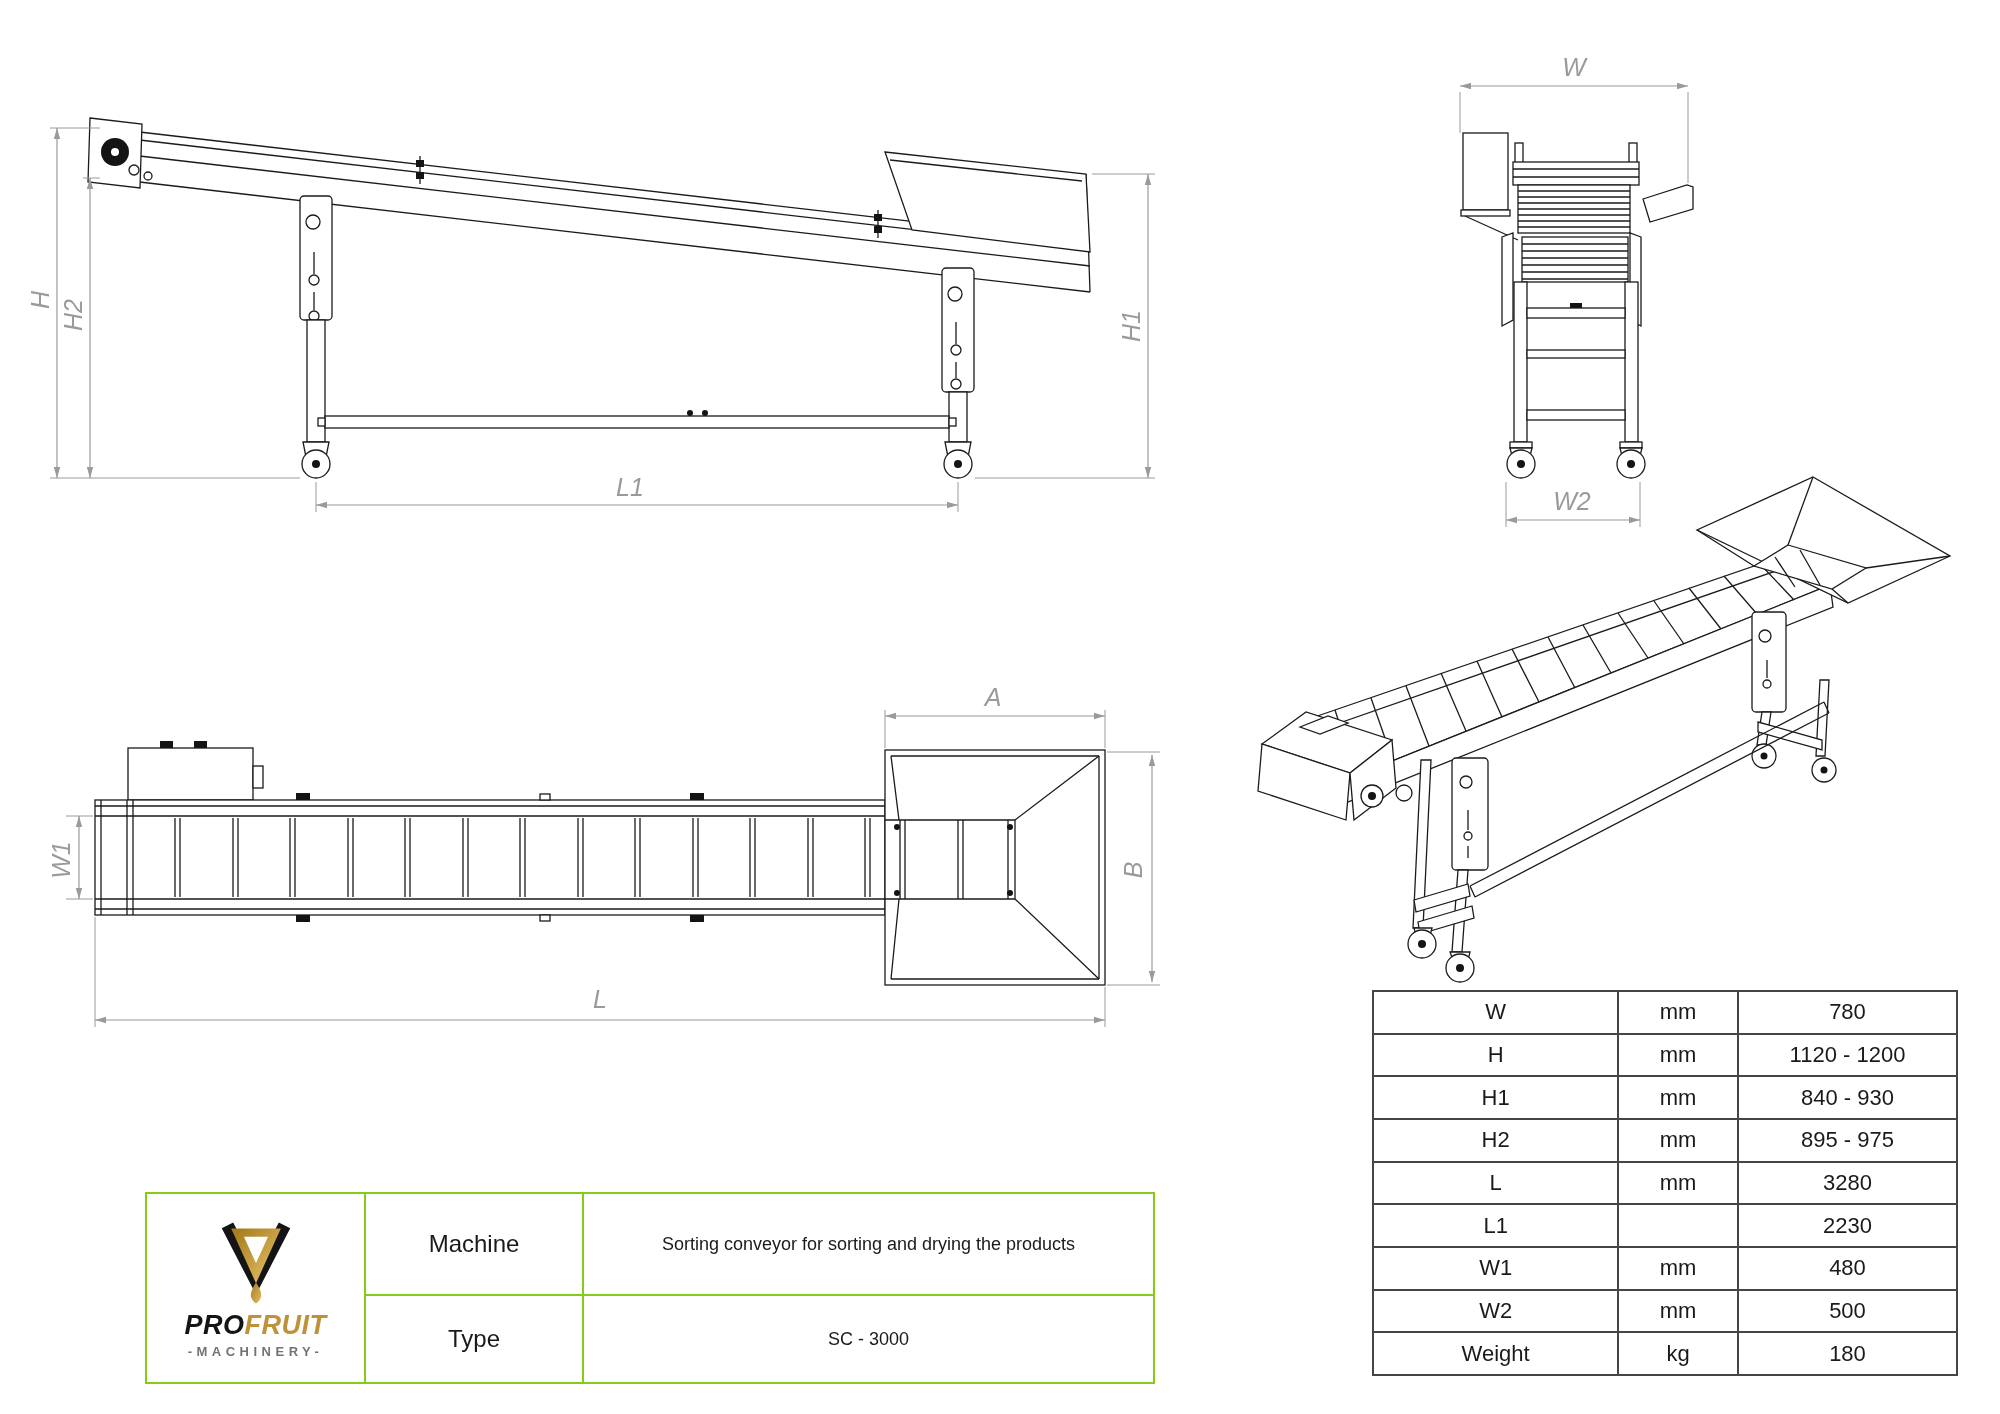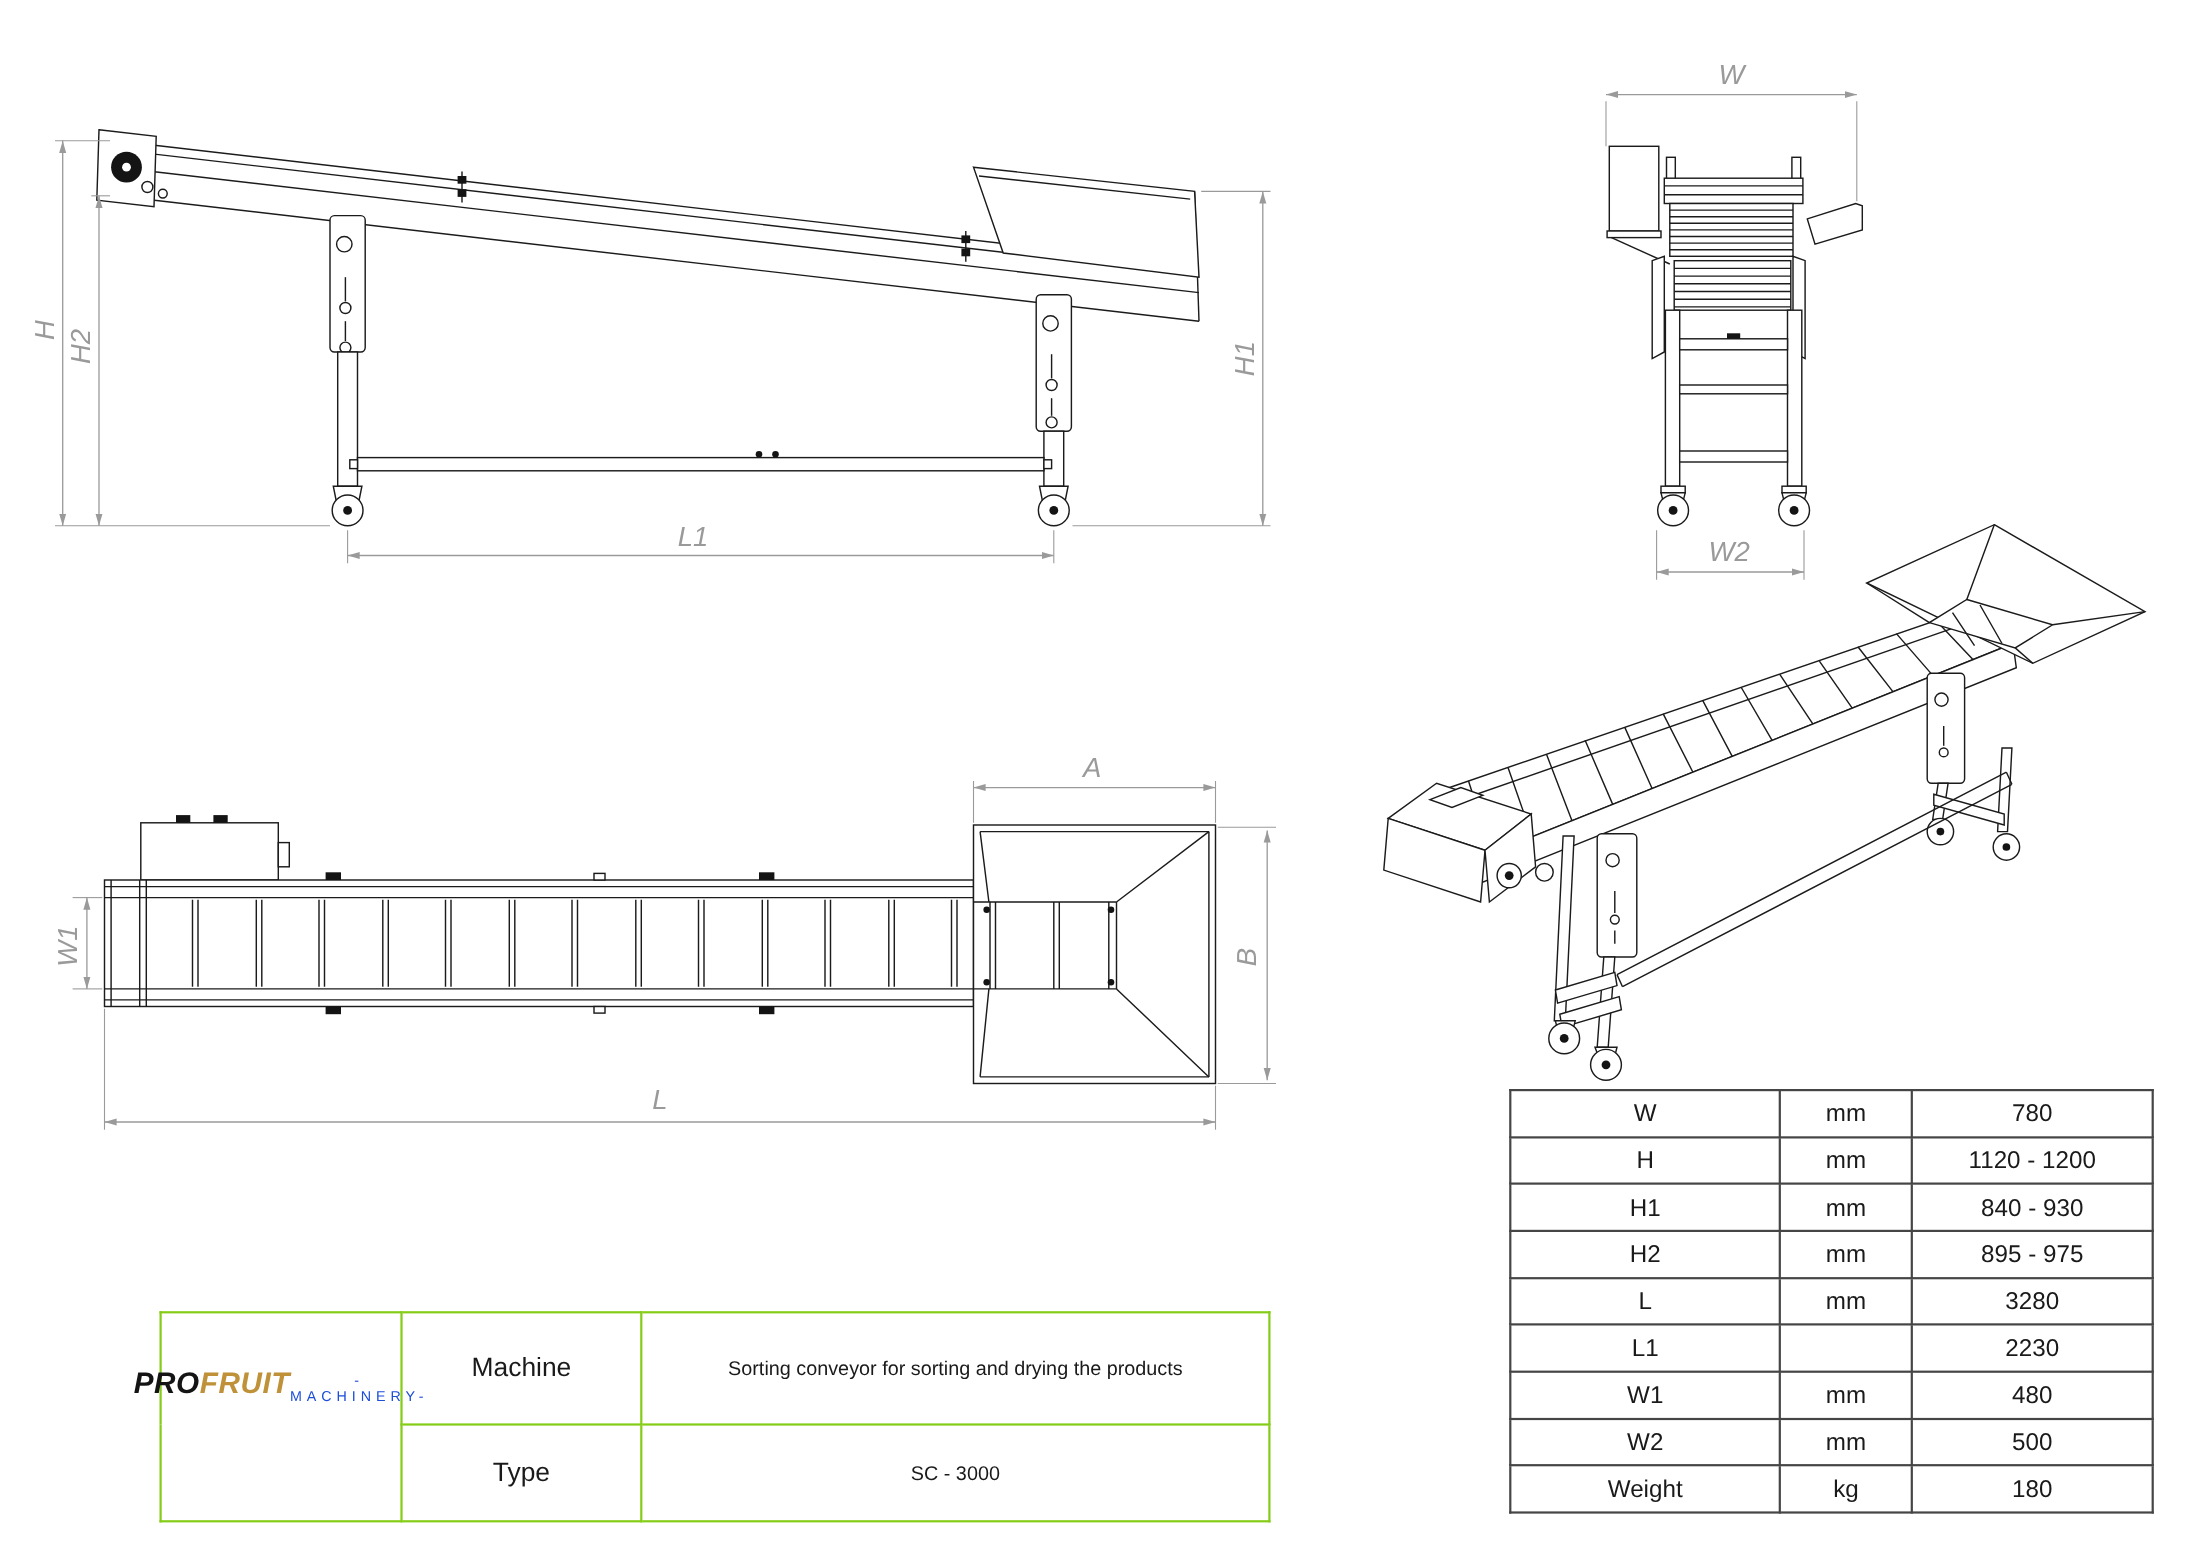--- a/index.html
+++ b/index.html
@@ -22,25 +22,25 @@
            font-size:22px;color:#1a1a1a;height:30px;padding:0;font-weight:400;
            white-space:nowrap;overflow:hidden;}
 
   
   .tblock{position:absolute;left:145px;top:1192px;width:1010px;height:186px;
           border-collapse:collapse;table-layout:fixed;}
   .tblock td{border:2px solid #84cc16;text-align:center;vertical-align:middle;
              font-size:24px;color:#1a1a1a;padding:0;}
   .tblock td.val{font-size:18px;}
   .logo-cell{width:219px;}
-  .logo-wrap{display:flex;flex-direction:row;align-items:flex-start;justify-content:center;}
+  .logo-wrap{display:flex;flex-direction:column;align-items:center;justify-content:center;}
   .brand{font-size:27px;font-style:italic;font-weight:800;letter-spacing:.5px;line-height:1;margin-top:2px;}
   .brand .pro{color:#141414;}
   .brand .fruit{color:#bf9139;}
-  .subtitle{font-size:13px;font-weight:400;letter-spacing:4.5px;color:#1d4ed8;margin-top:5px;}
+  .subtitle{font-size:13px;font-weight:700;letter-spacing:4.5px;color:#737373;margin-top:5px;}
 </style>
 </head>
 <body>
 
 <div class="sheet">
 
 <svg class="canvas" width="2000" height="1414" viewBox="0 0 2000 1414">
   <defs>
     <marker id="arrE" markerWidth="13" markerHeight="9" refX="11" refY="4" orient="auto" markerUnits="userSpaceOnUse">
       <path d="M0,0.8 L11,4 L0,7.2 Z" fill="#9a9a9a"></path>

